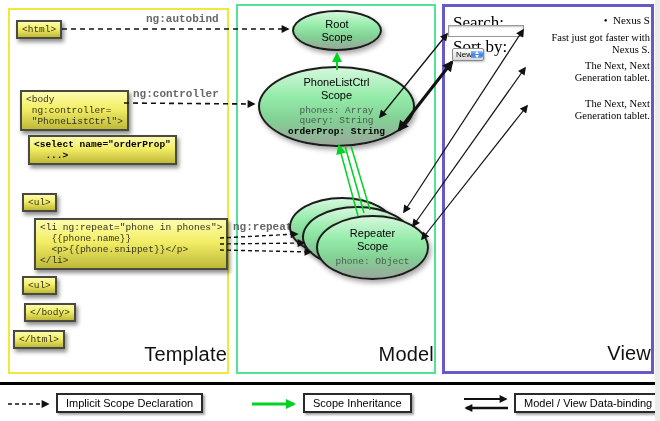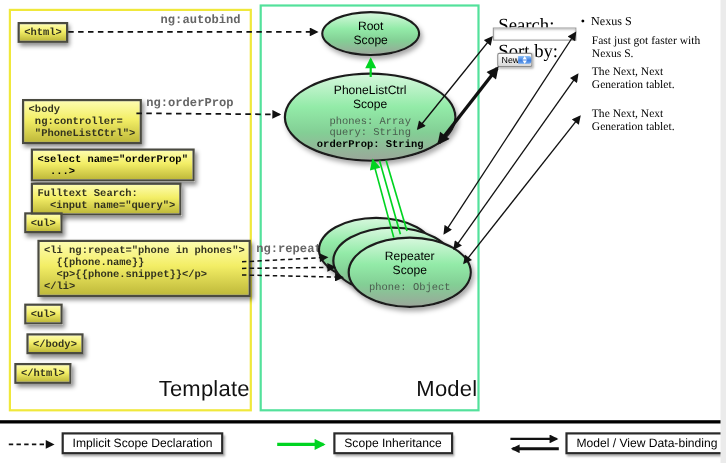--- a/index.html
+++ b/index.html
@@ -13,21 +13,21 @@
   #panel-model    { left:236px; top:4px; width:200px; height:370px; border:2px solid #53e19b; }
   #panel-view     { left:442px; top:4px; width:212px; height:370px; border:3px solid #6659c8; }
   .panel-title { position:absolute; bottom:6px; width:100%; text-align:right;
                  font-size:20px; color:#111; letter-spacing:0.2px; }
 
   
   .code-box { position:absolute; white-space:pre;
               font-family:"Liberation Mono", monospace; font-size:9.5px; line-height:11px;
               color:#33331f; padding:2px 4px;
               background:linear-gradient(180deg,#fdfcae 0%,#f3ee66 45%,#bfb93a 100%);
-              border:2px solid #4a4a40; box-shadow:2px 3px 4px rgba(0,0,0,0.45);font-weight:bold; }
+              border:2px solid #4a4a40; box-shadow:2px 3px 4px rgba(0,0,0,0.45); }
   .code-box.bold { font-weight:bold; color:#000; }
 
   
   .dir-label { position:absolute; font-family:"Liberation Mono", monospace;
                font-weight:bold; font-size:11px; color:#666; white-space:pre; }
 
   
   .ellipse { position:absolute; border-radius:50%;
              border:2px solid #1c1c1c; box-shadow:2px 3px 5px rgba(0,0,0,0.35);
              background:linear-gradient(180deg,#d5f7dc 0%,#93eba8 38%,#83cf95 68%,#9aa89a 100%);
@@ -52,21 +52,21 @@
                    background:linear-gradient(180deg,#fdfdfd,#d8d8d8); box-shadow:1px 1px 2px rgba(0,0,0,0.25); }
   #sort-dropdown .val { flex:1; font-family:"Liberation Sans", sans-serif; font-size:8px;
                         line-height:11px; padding-left:3px; color:#000; overflow:hidden; }
   .stepper { width:12px; border-radius:0 2px 2px 0; display:flex; flex-direction:column;
              align-items:center; justify-content:center;
              background:linear-gradient(180deg,#8fc1f7 0%,#3f7fe0 55%,#6ea6ef 100%); }
   .stepper i { display:block; width:0; height:0; border-left:2.5px solid transparent; border-right:2.5px solid transparent; }
   .stepper i.up { border-bottom:3px solid #fff; margin-bottom:1px; }
   .stepper i.dn { border-top:3px solid #fff; }
 
-  .phone-item { position:absolute; left:528px; width:122px; font-family:"Liberation Serif", serif; color:#000; }
+  .phone-item { position:absolute; left:528px; width:122px; font-family:"Liberation Serif", serif; color:#000;text-align:right; }
   .phone-name { font-size:11px; line-height:13px; }
   .phone-name::before { content:"•\00a0\00a0"; }
   .phone-snippet { font-size:10.5px; line-height:12px; margin-top:5px; padding-left:10px; }
 
   
   #separator { position:absolute; left:0; top:382px; width:660px; height:3px; background:#000; }
   .legend-box { position:absolute; top:393px; background:#fff; border:2px solid #2a2a2a;
                 box-shadow:1.5px 2px 2px rgba(0,0,0,0.35); font-size:11px; line-height:14px;
                 padding:1px 8px; color:#000; white-space:nowrap; }
   #edge-right { position:absolute; right:0; top:0; width:5px; height:421px; background:#ebebeb; }
@@ -77,40 +77,41 @@
 <body>
 
 <div id="stage">
 
   <div class="panel" id="panel-template">
     <div class="panel-title">Template</div>
   </div>
   <div class="panel" id="panel-model">
     <div class="panel-title">Model</div>
   </div>
+  <div class="panel" id="panel-view">
+    <div class="panel-title">View</div>
+  </div>
 
   <div class="code-box" style="left:16px;top:20px;">&lt;html&gt;</div>
   <div class="code-box" style="left:20px;top:90px;">&lt;body
  ng:controller=
  "PhoneListCtrl"&gt;</div>
   <div class="code-box bold" style="left:28px;top:135px;">&lt;select name="orderProp"
   ...&gt;</div>
-  <div class="code-box" style="left:28px;top:166px;">Fulltext Search:
-  &lt;input name="query"&gt;</div>
   <div class="code-box" style="left:22px;top:193px;">&lt;ul&gt;</div>
   <div class="code-box" style="left:34px;top:218px;">&lt;li ng:repeat="phone in phones"&gt;
   {{phone.name}}
   &lt;p&gt;{{phone.snippet}}&lt;/p&gt;
 &lt;/li&gt;</div>
   <div class="code-box" style="left:22px;top:276px;">&lt;ul&gt;</div>
   <div class="code-box" style="left:24px;top:303px;">&lt;/body&gt;</div>
   <div class="code-box" style="left:13px;top:330px;">&lt;/html&gt;</div>
 
   <div class="dir-label" style="left:146px;top:13px;">ng:autobind</div>
-  <div class="dir-label" style="left:133px;top:88px;">ng:orderProp</div>
+  <div class="dir-label" style="left:133px;top:88px;">ng:controller</div>
   <div class="dir-label" style="left:233px;top:221px;">ng:repeat</div>
 
   <div class="ellipse" id="ellipse-root">
     <div class="scope-title">Root
 Scope</div>
   </div>
 
   <div class="ellipse" id="ellipse-phonelist">
     <div class="scope-title">PhoneListCtrl
 Scope</div>

